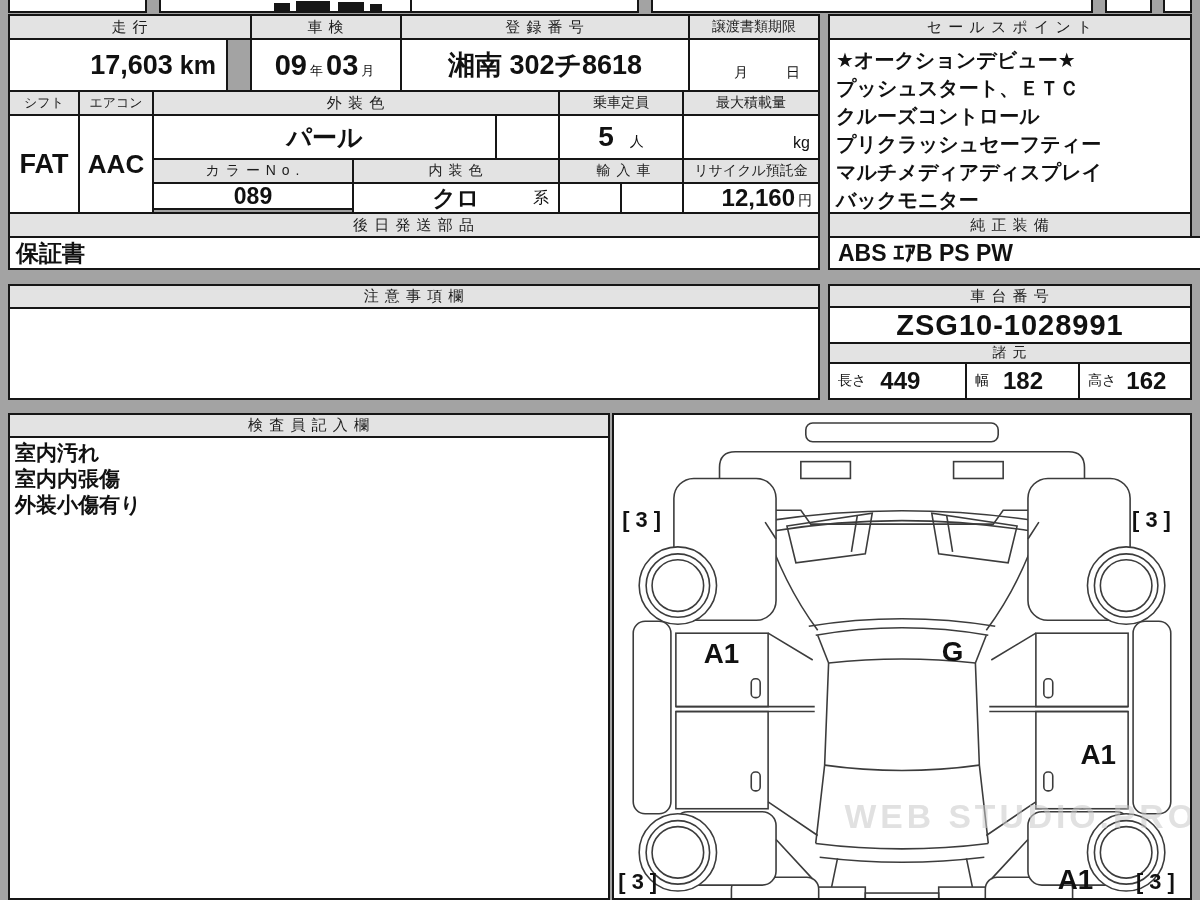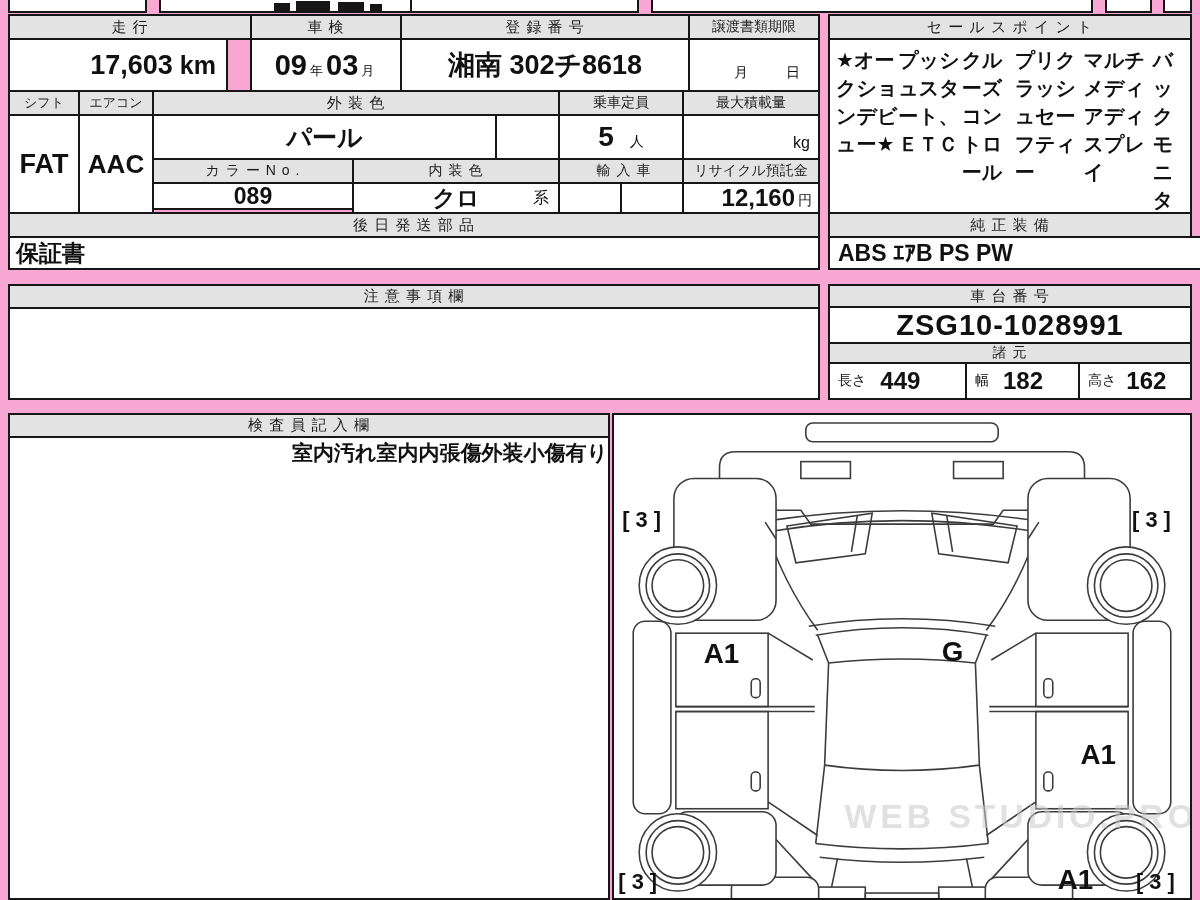--- a/index.html
+++ b/index.html
@@ -1,27 +1,27 @@
 <!DOCTYPE html>
 <html><head>
 <meta charset="utf-8">
 <style>
   html,body{margin:0;padding:0;background:#f2f2f2}
-  .sheet{position:relative;width:1200px;height:900px;background:#f9a8d4;overflow:hidden;
+  .sheet{position:relative;width:1200px;height:900px;background:#a3a3a3;overflow:hidden;
          font-family:"Liberation Sans","DejaVu Sans",sans-serif;color:#111}
   .c{position:absolute;background:#fff;border:2px solid #161616;box-sizing:border-box;display:flex;align-items:center}
   .h{background:#e3e3e3;justify-content:center;font-size:15px;letter-spacing:1px;color:#1d1d1d;font-weight:normal}
   .v{font-weight:bold}
   .center{justify-content:center}
   .right{justify-content:flex-end}
   .unit{font-weight:bold}
   .small-unit{font-size:13px;font-weight:normal;position:relative;top:6px;margin:0 3px}
   .pc{position:absolute;top:0;height:13px;background:#fff;border:2px solid #161616;border-top:none;box-sizing:border-box}
   .frag{position:absolute;background:#161616}
-  .lines{align-items:flex-start;justify-content:flex-end}
+  .lines{flex-direction:column;align-items:flex-start;justify-content:flex-start}
   svg text{font-family:"Liberation Sans","DejaVu Sans",sans-serif}
 </style>
 </head>
 <body>
 
 <div class="sheet">
 
   <div class="pc" style="left:8px;width:139px"></div>
   <div class="pc" style="left:159px;width:253px"></div>
   <div class="pc" style="left:410px;width:229px"></div>

